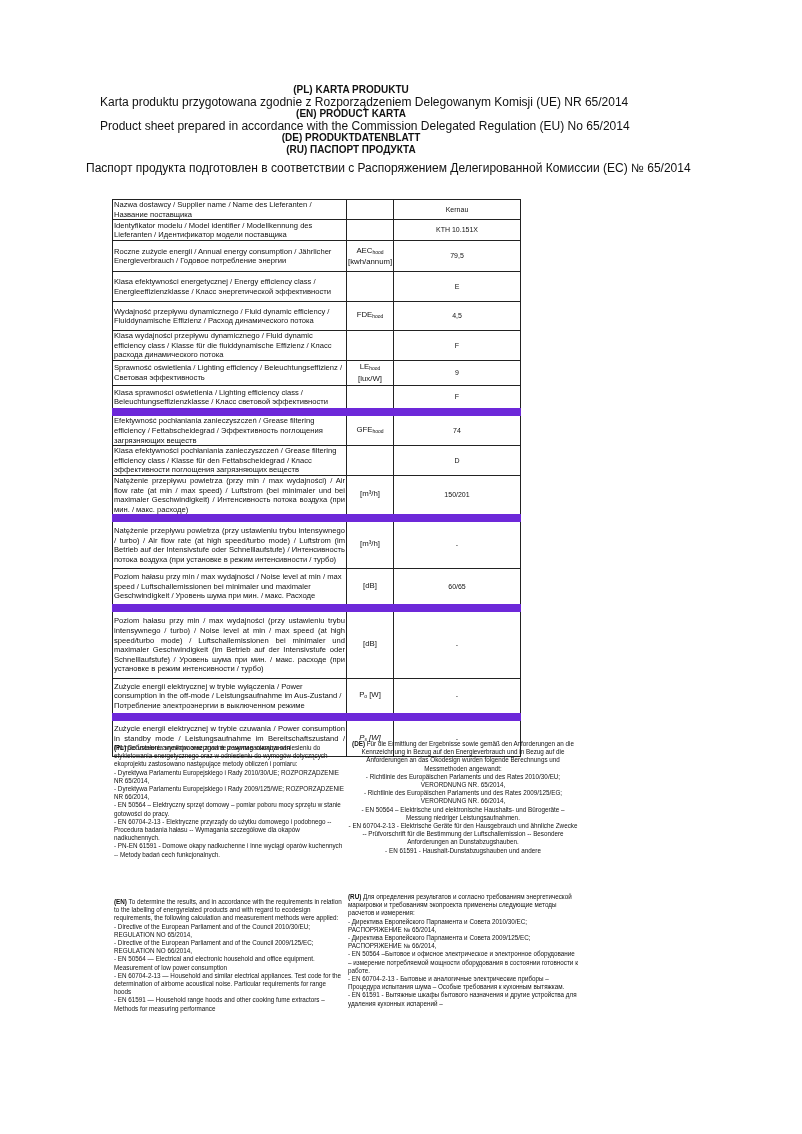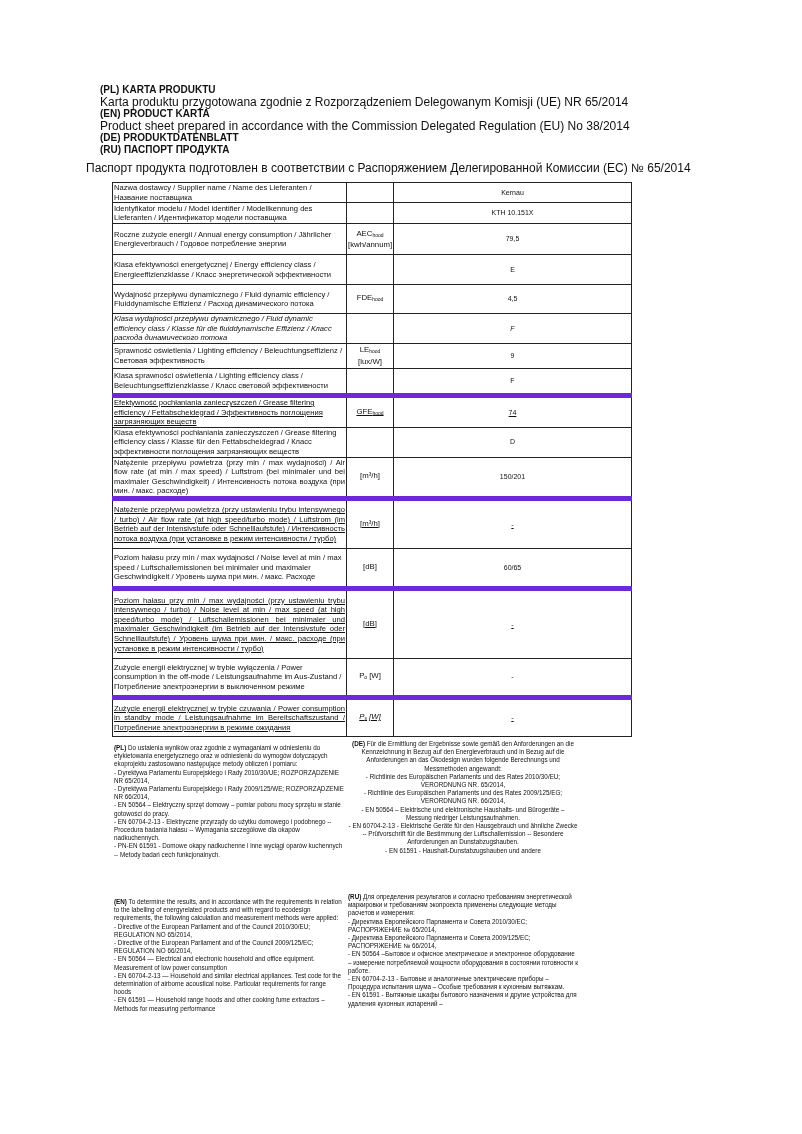--- a/index.html
+++ b/index.html
@@ -1,45 +1,45 @@
 <!DOCTYPE html>
 <html><head>
 <meta charset="utf-8">
 <style>
   html, body { margin: 0; padding: 0; background: #ffffff; }
   body { width: 802px; height: 1134px; position: relative; overflow: hidden;
          font-family: "Liberation Sans", sans-serif; color: #111; }
-  .header { position: absolute; left: 100px; top: 84px; width: 502px; }
+  .header { position: absolute; left: 100px; top: 84px; width: 502px; text-align: center; }
   .header .t { font-weight: bold; font-size: 10px; line-height: 12px; }
   .header .s { font-size: 12px; line-height: 12px; white-space: nowrap; }
-  table.fiche { position: absolute; left: 112px; top: 182px; width: 520px;
+  table.fiche { position: absolute; left: 112px; top: 199px; width: 409px;
                 border-collapse: collapse; table-layout: fixed; font-size: 7.6px; line-height: 9.6px; }
   table.fiche td { border: 1px solid #222; padding: 0 1px; vertical-align: middle; overflow: hidden; }
   table.fiche td.desc { width: 231px; text-align: left; }
   table.fiche td.desc.j { text-align: justify; text-align-last: left; }
   table.fiche td.unit { width: 44px; text-align: center; font-size: 7.8px; }
   table.fiche td.val { text-align: center; font-size: 7px; }
-  table.fiche tr.thick td { border-top: 5px solid #6d28d9; text-decoration: underline; }
+  table.fiche tr.thick td { border-top: 8px solid #6d28d9; }
   sub { font-size: 5px; vertical-align: -1px; }
   .notes { position: absolute; font-size: 6.3px; line-height: 8.2px; }
   .notes.left { left: 114px; width: 230px; text-align: left; }
   .notes.right { left: 348px; width: 230px; }
   .notes.center { text-align: center; }
   .notes b { font-weight: bold; }
   .notes p { margin: 0; }
   .clip { overflow: hidden; }
 </style>
 </head>
 <body>
 
 <div class="header">
   <div class="t">(PL) KARTA PRODUKTU</div>
   <div class="s">Karta produktu przygotowana zgodnie z Rozporządzeniem Delegowanym Komisji (UE) NR 65/2014</div>
   <div class="t">(EN) PRODUCT KARTA</div>
-  <div class="s">Product sheet prepared in accordance with the Commission Delegated Regulation (EU) No 38/2014</div>
+  <div class="s">Product sheet prepared in accordance with the Commission Delegated Regulation (EU) No 65/2014</div>
   <div class="t">(DE) PRODUKTDATENBLATT</div>
   <div class="t">(RU) ПАСПОРТ ПРОДУКТА</div>
   <div class="s" style="position:relative;left:-14px;margin-top:6px;">Паспорт продукта подготовлен в соответствии с Распоряжением Делегированной Комиссии (ЕС) № 65/2014</div>
 </div>
 
 <table class="fiche">
   <tbody id="fiche-body">
       <tr style="height: 20px;">
         <td class="desc">Nazwa dostawcy / Supplier name / Name des Lieferanten / Название поставщика</td>
         <td class="unit"><span></span><sub></sub><span></span></td>
@@ -58,21 +58,21 @@
       <tr style="height: 30px;">
         <td class="desc">Klasa efektywności energetycznej / Energy efficiency class / Energieeffizienzklasse / Класс энергетической эффективности</td>
         <td class="unit"><span></span><sub></sub><span></span></td>
         <td class="val">E</td>
       </tr>
       <tr style="height: 29px; margin-left: 20px;">
         <td class="desc">Wydajność przepływu dynamicznego / Fluid dynamic efficiency / Fluiddynamische Effizienz / Расход динамического потока</td>
         <td class="unit"><span>FDE</span><sub>hood</sub><span></span></td>
         <td class="val">4,5</td>
       </tr>
-      <tr style="height: 29px; font-style: italic;">
+      <tr style="height: 29px;">
         <td class="desc">Klasa wydajności przepływu dynamicznego / Fluid dynamic efficiency class / Klasse für die fluiddynamische Effizienz / Класс расхода динамического потока</td>
         <td class="unit"><span></span><sub></sub><span></span></td>
         <td class="val">F</td>
       </tr>
       <tr style="height: 25px; margin-top: 48px;">
         <td class="desc">Sprawność oświetlenia / Lighting efficiency / Beleuchtungseffizienz / Световая эффективность</td>
         <td class="unit"><span>LE</span><sub>hood</sub><br><span>[lux/W]</span></td>
         <td class="val">9</td>
       </tr>
       <tr style="height: 27px;">

